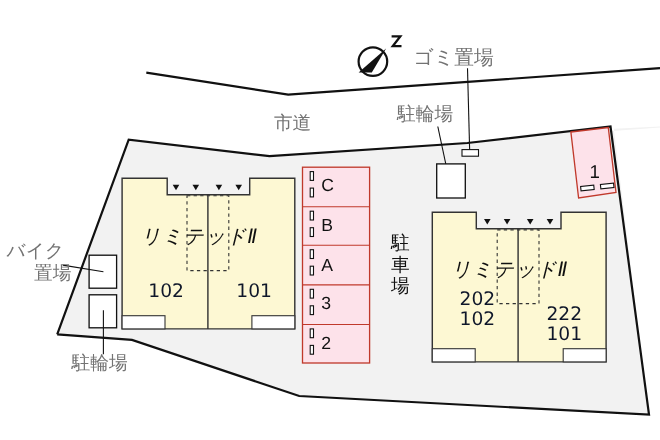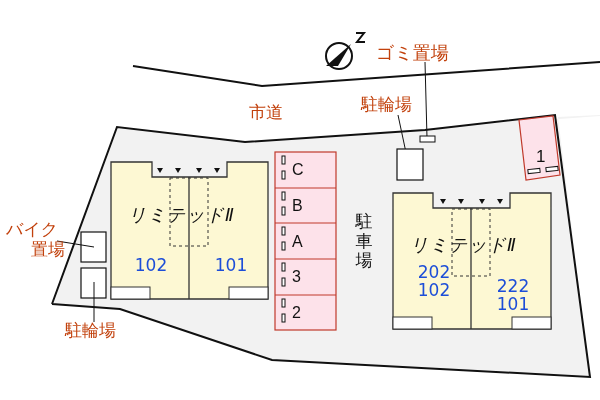--- a/index.html
+++ b/index.html
@@ -1,22 +1,22 @@
 <!DOCTYPE html>
 <html><head>
   <meta charset="utf-8">
   <style>
     html, body { margin: 0; padding: 0; background: #ffffff; }
     body { width: 600px; height: 400px; position: relative; overflow: hidden;
            font-family: "DejaVu Sans", "Liberation Sans", sans-serif; color: #111; }
     svg.plan { position: absolute; left: 0; top: 0; }
-    .lbl { position: absolute; font-size: 17px; line-height: 1; white-space: nowrap; color: #c2410c; }
+    .lbl { position: absolute; font-size: 17px; line-height: 1; white-space: nowrap; color: #737373; }
     .lbl-v { position: absolute; font-size: 17px; line-height: 1.15; width: 20px; text-align: center; color: #111; }
     .bname { position: absolute; font-size: 18px; letter-spacing: 1px; white-space: nowrap; color: #111; font-style: italic; }
-    .unit { position: absolute; font-size: 17px; line-height: 1.05; text-align: center; width: 50px; color: #1d4ed8; }
+    .unit { position: absolute; font-size: 17px; line-height: 1.05; text-align: center; width: 50px; color: #0f172a; }
     .pk { position: absolute; font-size: 16px; font-family: "Liberation Sans", sans-serif; color: #111; }
   </style>
 </head>
 <body>
 
 <svg class="plan" width="600" height="400" viewBox="0 0 600 400">
 
   <polyline points="133,66 262,86 600,62" fill="none" stroke="#111" stroke-width="2"></polyline>
 
   <polygon points="117,127 245,142 600,116 600,115 558,117 590,377 277,352 120,309 52,304" fill="#f2f2f2" stroke="none"></polygon>

